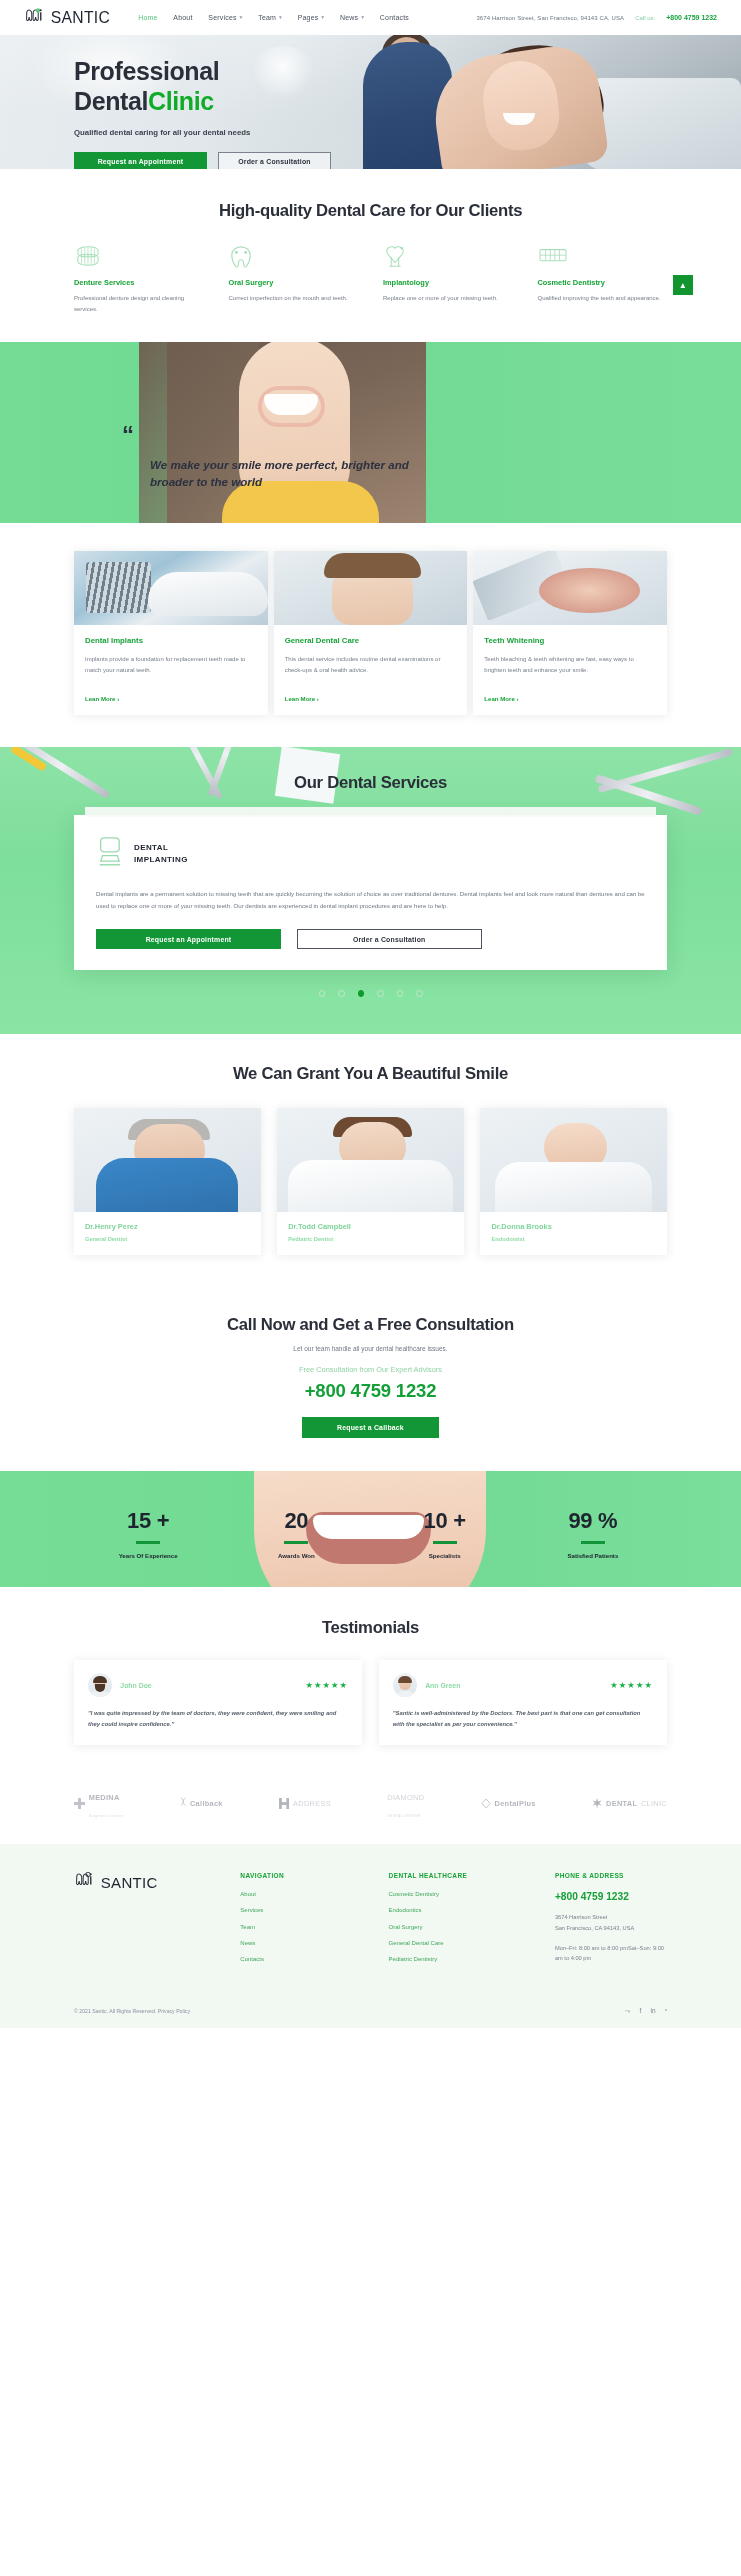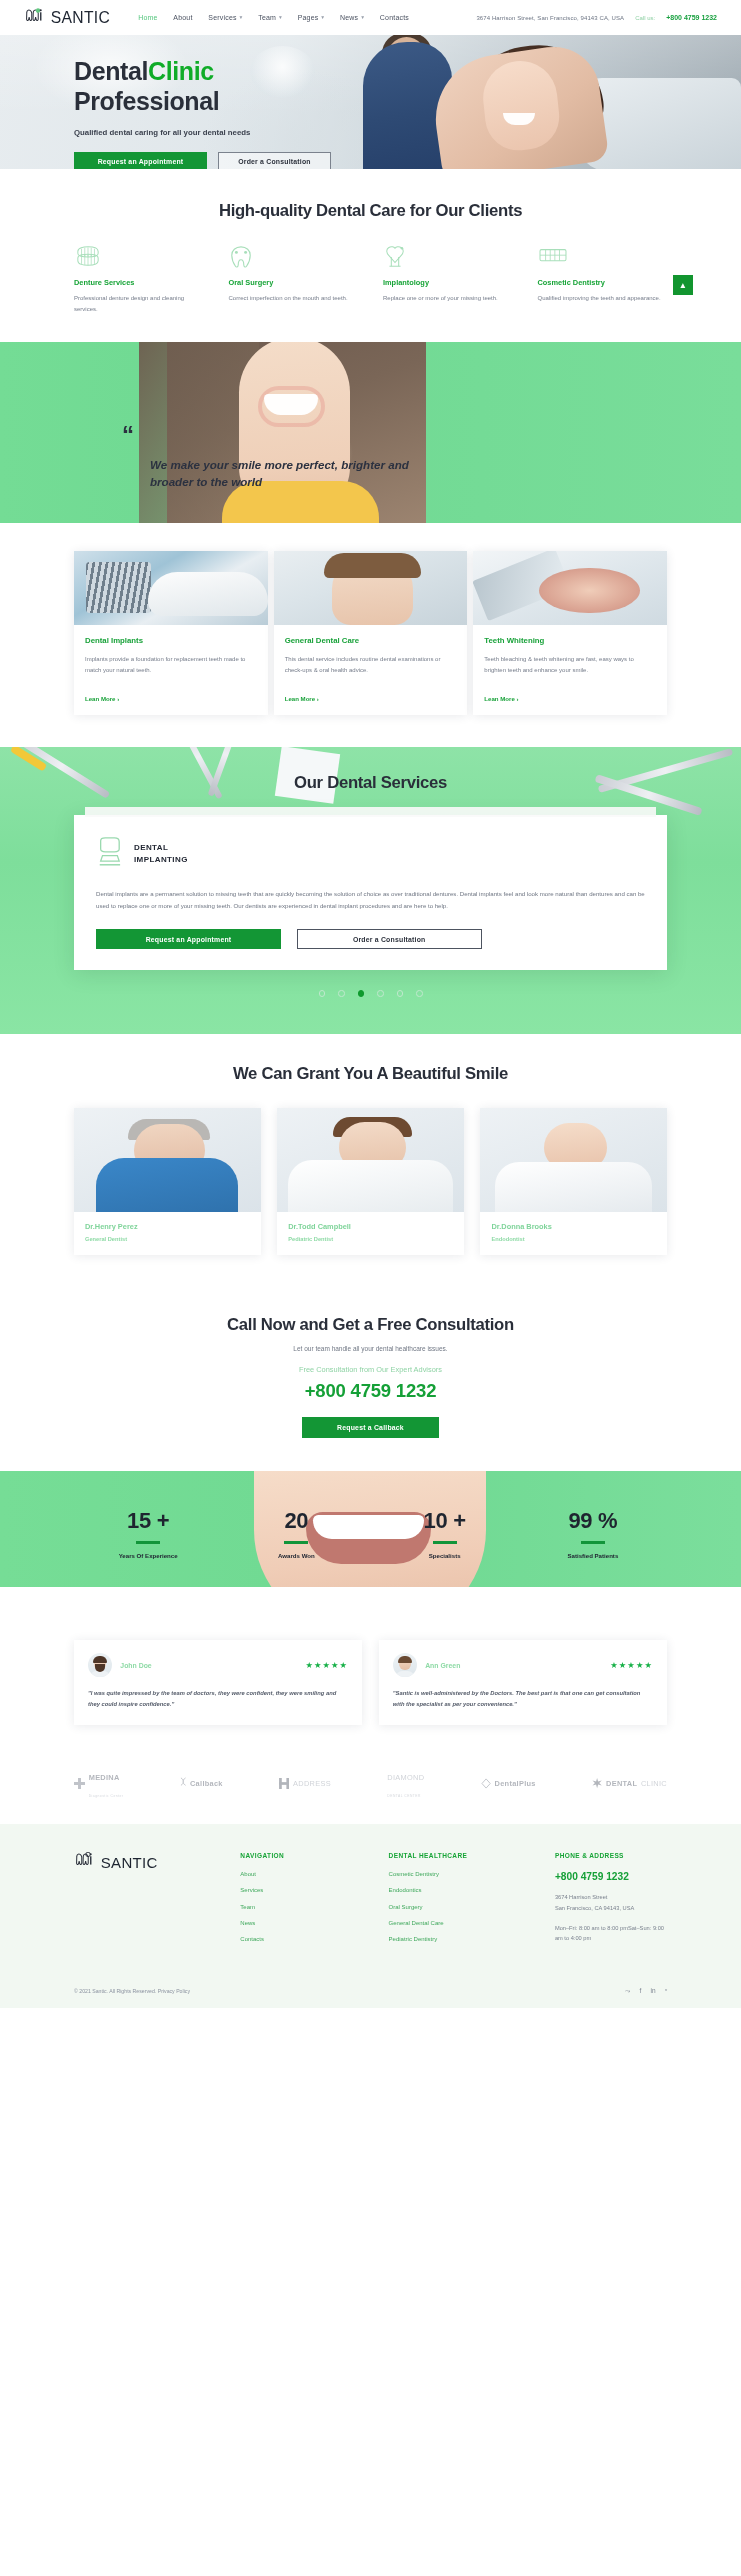--- a/index.html
+++ b/index.html
@@ -424,22 +424,22 @@
     <div class="hero-head-a"></div>
     <div class="hero-mask"></div>
     <div class="hero-person-a"></div>
     <div class="hero-hair-b"></div>
     <div class="hero-person-b"></div>
     <div class="hero-face-b"></div>
     <div class="hero-smile"></div>
 
     <div class="hero-inner">
       <div class="hero-h1">
+        <div>Professional</div>
         <div><span>Dental</span><span class="green">Clinic</span></div>
-        <div>Professional</div>
       </div>
       <div class="hero-sub">Qualified dental caring for all your dental needs</div>
       <div class="hero-btns">
         <div class="btn btn-green">Request an Appointment</div>
         <div class="btn btn-outline">Order a Consultation</div>
       </div>
     </div>
   </div>
 
   <div class="sec-services">
@@ -702,20 +702,21 @@
       <div class="stat">
         <div class="stat-num">99 %</div>
         <div class="stat-bar"></div>
         <div class="stat-label">Satisfied Patients</div>
       </div>
     </div>
   </div>
 
   <div class="sec-testi">
     <div class="container">
+      <div class="h2">Testimonials</div>
       <div class="testi-grid">
 
         <div class="testi-card">
           <div class="testi-head">
             <div class="avatar av1">
               <div class="av-coat"></div>
               <div class="av-face"></div>
               <div class="av-beard"></div>
               <div class="av-hair"></div>
             </div>

